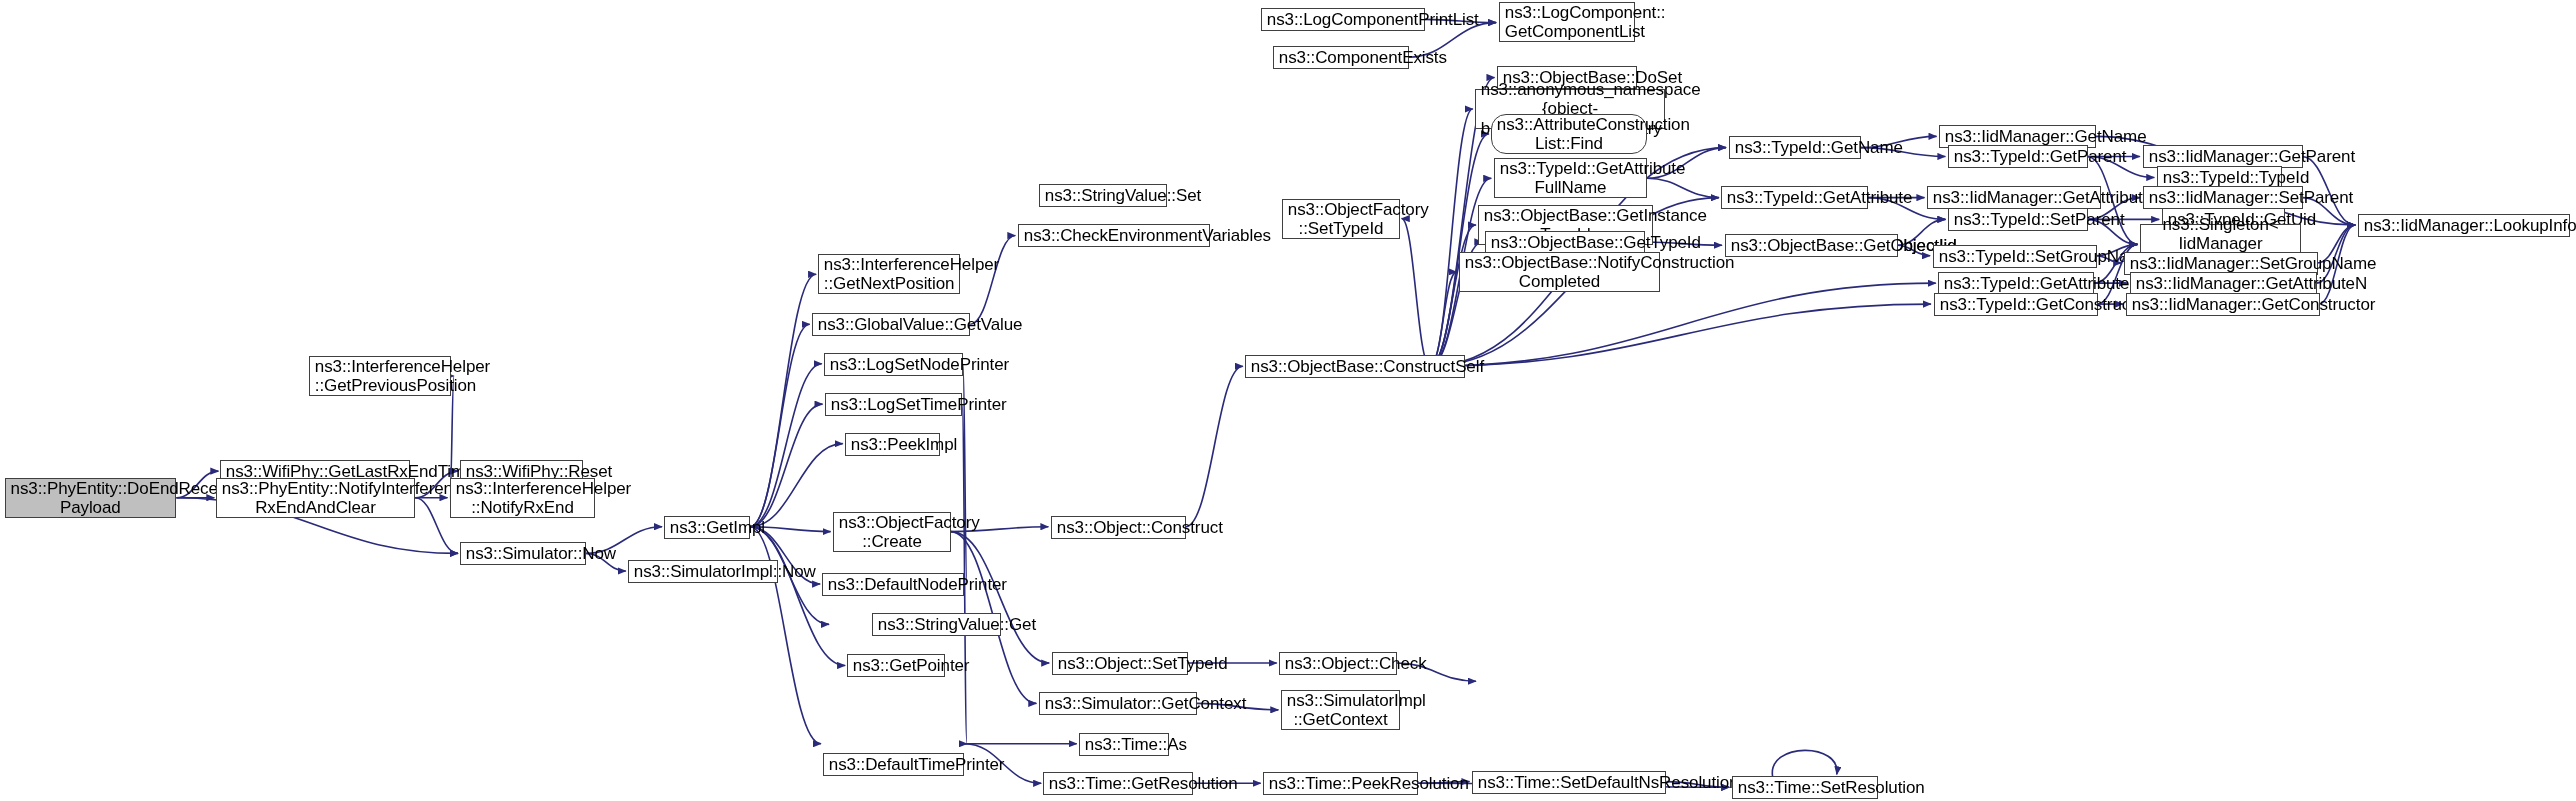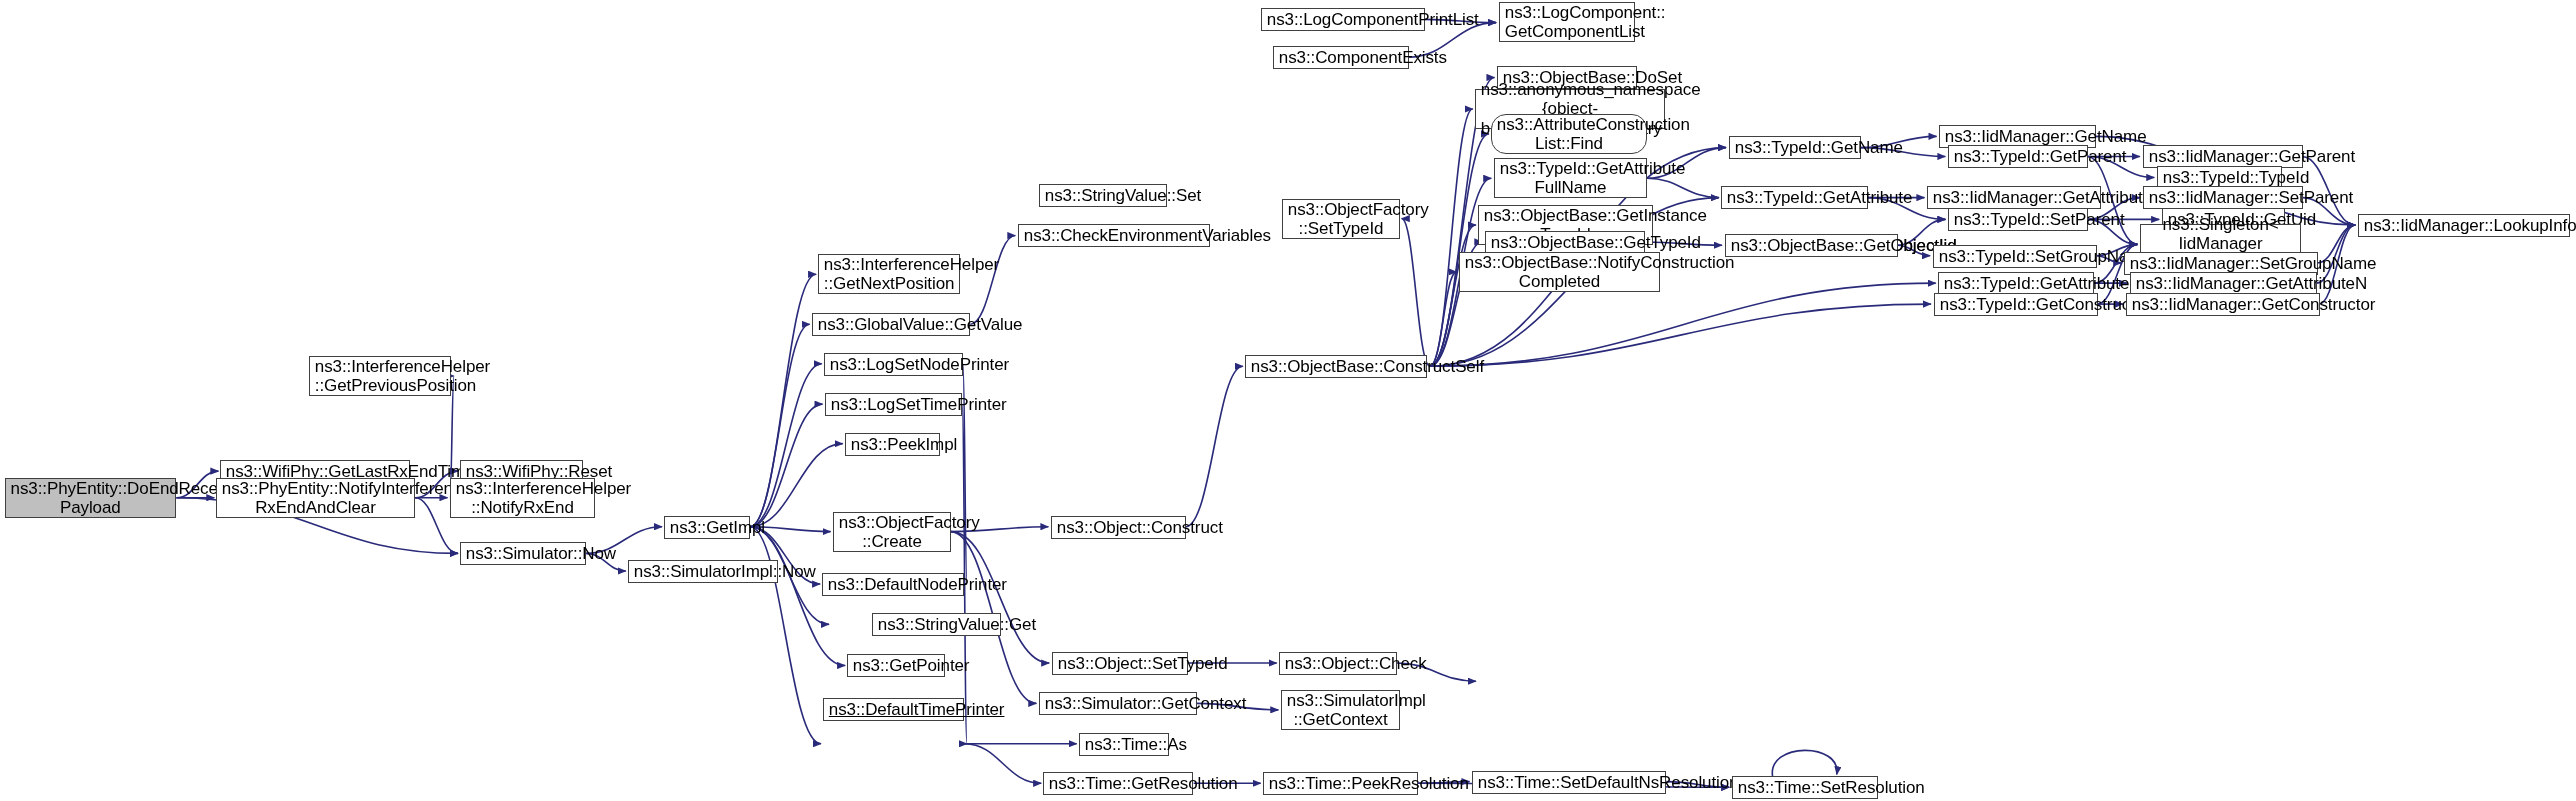--- a/index.html
+++ b/index.html
@@ -157,33 +157,33 @@
 ::GetNextPosition</span></div>
       <div class="node" style="left: 812px; top: 313px; width: 158px; height: 22.6px;"><span class="node-label">ns3::GlobalValue::GetValue</span></div>
       <div class="node" style="left: 824px; top: 353px; width: 139px; height: 22.6px;"><span class="node-label">ns3::LogSetNodePrinter</span></div>
       <div class="node" style="left: 825px; top: 393px; width: 137px; height: 22.6px;"><span class="node-label">ns3::LogSetTimePrinter</span></div>
       <div class="node" style="left: 845px; top: 433px; width: 95px; height: 22.6px;"><span class="node-label">ns3::PeekImpl</span></div>
       <div class="node" style="left: 833px; top: 512px; width: 118px; height: 40px;"><span class="node-label">ns3::ObjectFactory
 ::Create</span></div>
       <div class="node" style="left: 822px; top: 573px; width: 142px; height: 22.6px;"><span class="node-label">ns3::DefaultNodePrinter</span></div>
       <div class="node" style="left: 831px; top: 613px; width: 129px; height: 22.6px; margin-left: 41px;"><span class="node-label">ns3::StringValue::Get</span></div>
       <div class="node" style="left: 847px; top: 654px; width: 98px; height: 22.6px;"><span class="node-label">ns3::GetPointer</span></div>
-      <div class="node" style="left: 823px; top: 698px; width: 141px; height: 22.6px; text-decoration: underline;"><span class="node-label">ns3::DefaultTimePrinter</span></div>
+      <div class="node" style="left: 823px; top: 753px; width: 141px; height: 22.6px;"><span class="node-label">ns3::DefaultTimePrinter</span></div>
       <div class="node" style="left: 1039px; top: 184px; width: 128px; height: 22.6px;"><span class="node-label">ns3::StringValue::Set</span></div>
       <div class="node" style="left: 1018px; top: 224px; width: 192px; height: 22.6px;"><span class="node-label">ns3::CheckEnvironmentVariables</span></div>
       <div class="node" style="left: 1051px; top: 516px; width: 135px; height: 22.6px;"><span class="node-label">ns3::Object::Construct</span></div>
       <div class="node" style="left: 1052px; top: 652px; width: 136px; height: 22.6px;"><span class="node-label">ns3::Object::SetTypeId</span></div>
       <div class="node" style="left: 1039px; top: 692px; width: 158px; height: 22.6px;"><span class="node-label">ns3::Simulator::GetContext</span></div>
       <div class="node" style="left: 1079px; top: 733px; width: 90px; height: 22.6px;"><span class="node-label">ns3::Time::As</span></div>
       <div class="node" style="left: 1043px; top: 772px; width: 150px; height: 22.6px;"><span class="node-label">ns3::Time::GetResolution</span></div>
       <div class="node" style="left: 1261px; top: 8px; width: 164px; height: 22.6px;"><span class="node-label">ns3::LogComponentPrintList</span></div>
       <div class="node" style="left: 1273px; top: 46px; width: 136px; height: 22.6px;"><span class="node-label">ns3::ComponentExists</span></div>
       <div class="node" style="left: 1282px; top: 199px; width: 118px; height: 40px;"><span class="node-label">ns3::ObjectFactory
 ::SetTypeId</span></div>
-      <div class="node" style="left: 1245px; top: 355px; width: 182px; height: 22.6px;"><span class="node-label">ns3::ObjectBase::ConstructSelf</span></div>
+      <div class="node" style="left: 1245px; top: 355px; width: 220px; height: 22.6px;"><span class="node-label">ns3::ObjectBase::ConstructSelf</span></div>
       <div class="node" style="left: 1279px; top: 652px; width: 118px; height: 22.6px;"><span class="node-label">ns3::Object::Check</span></div>
       <div class="node" style="left: 1281px; top: 690px; width: 119px; height: 40px;"><span class="node-label">ns3::SimulatorImpl
 ::GetContext</span></div>
       <div class="node" style="left: 1263px; top: 772px; width: 155px; height: 22.6px;"><span class="node-label">ns3::Time::PeekResolution</span></div>
       <div class="node" style="left: 1499px; top: 2.4px; width: 136px; height: 40px;"><span class="node-label">ns3::LogComponent::
 GetComponentList</span></div>
       <div class="node" style="left: 1497px; top: 66px; width: 140px; height: 22.6px;"><span class="node-label">ns3::ObjectBase::DoSet</span></div>
       <div class="node" style="left: 1475px; top: 89px; width: 190px; height: 40px;"><span class="node-label">ns3::anonymous_namespace
 {object-base::cc}::EnvDictionary</span></div>
       <div class="node" style="left: 1491px; top: 114px; width: 156px; height: 40px; border-radius: 15px;"><span class="node-label">ns3::AttributeConstruction

